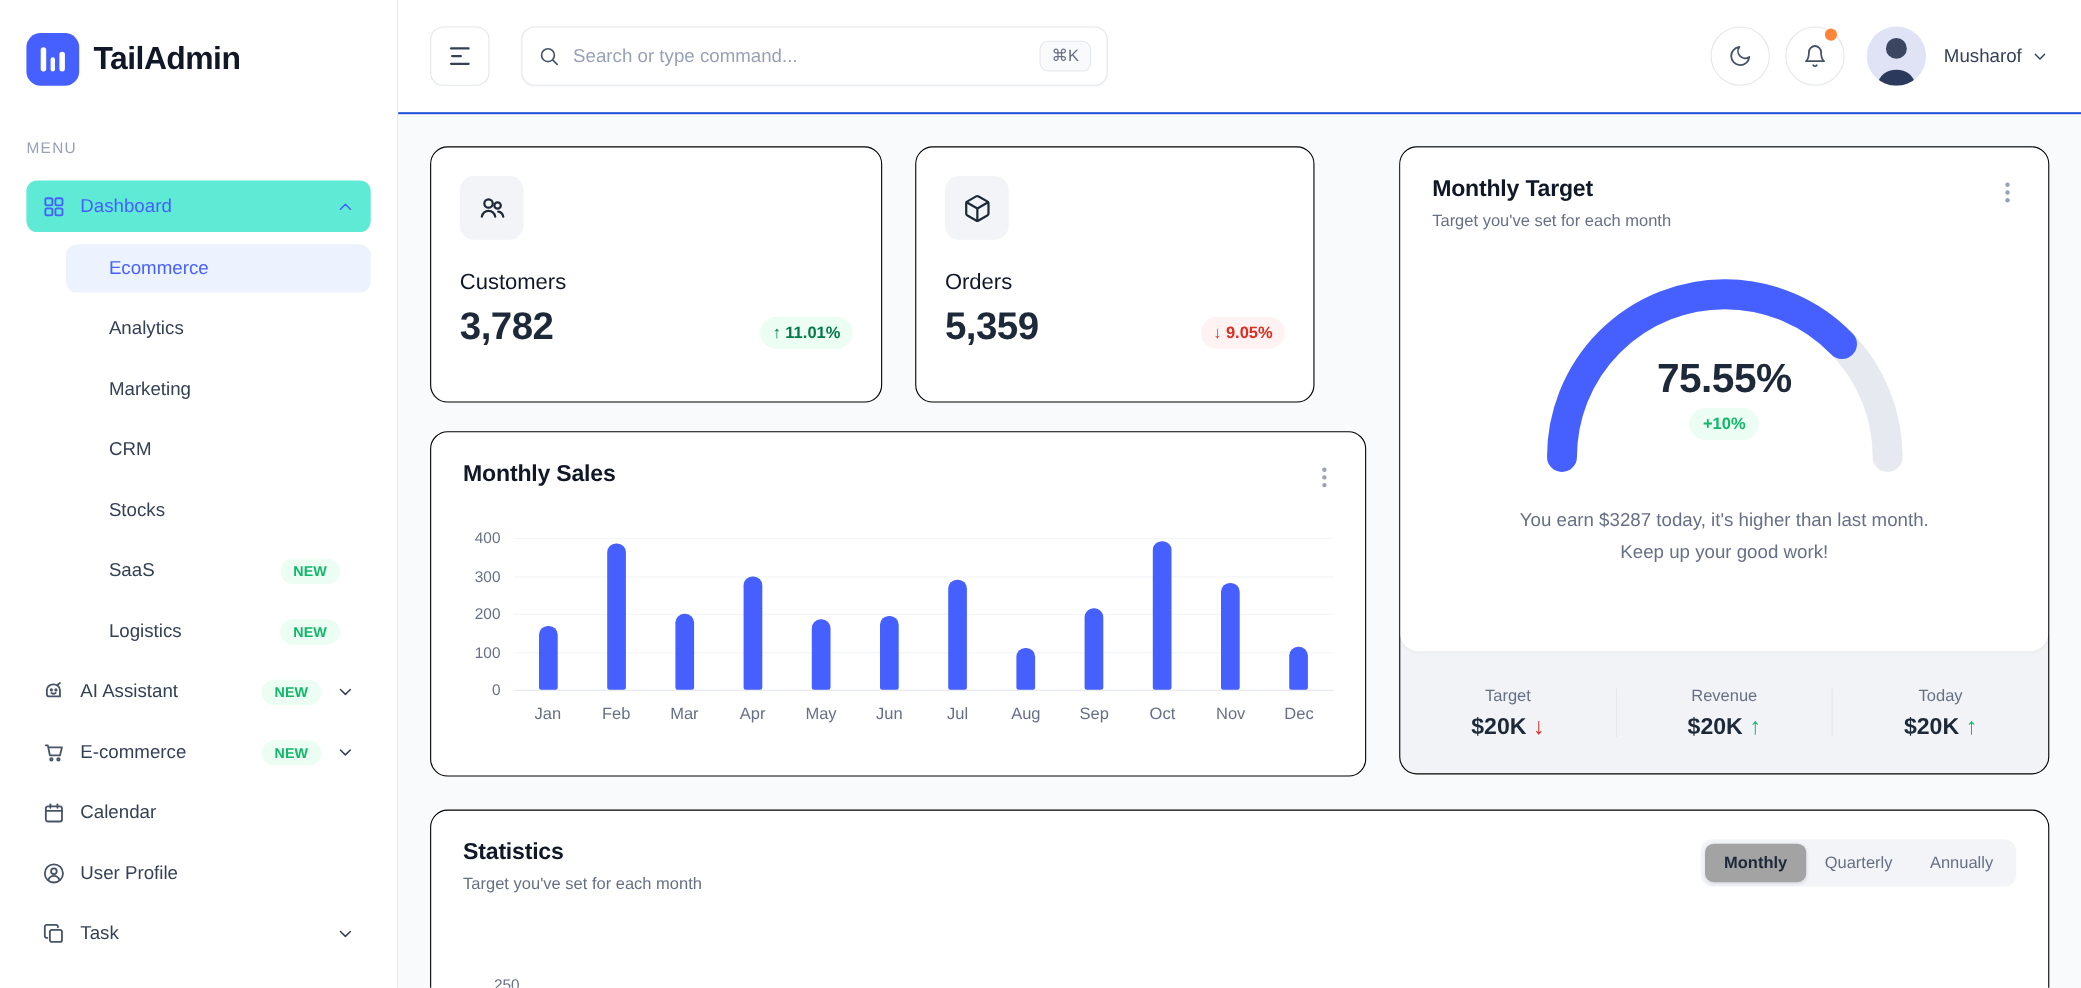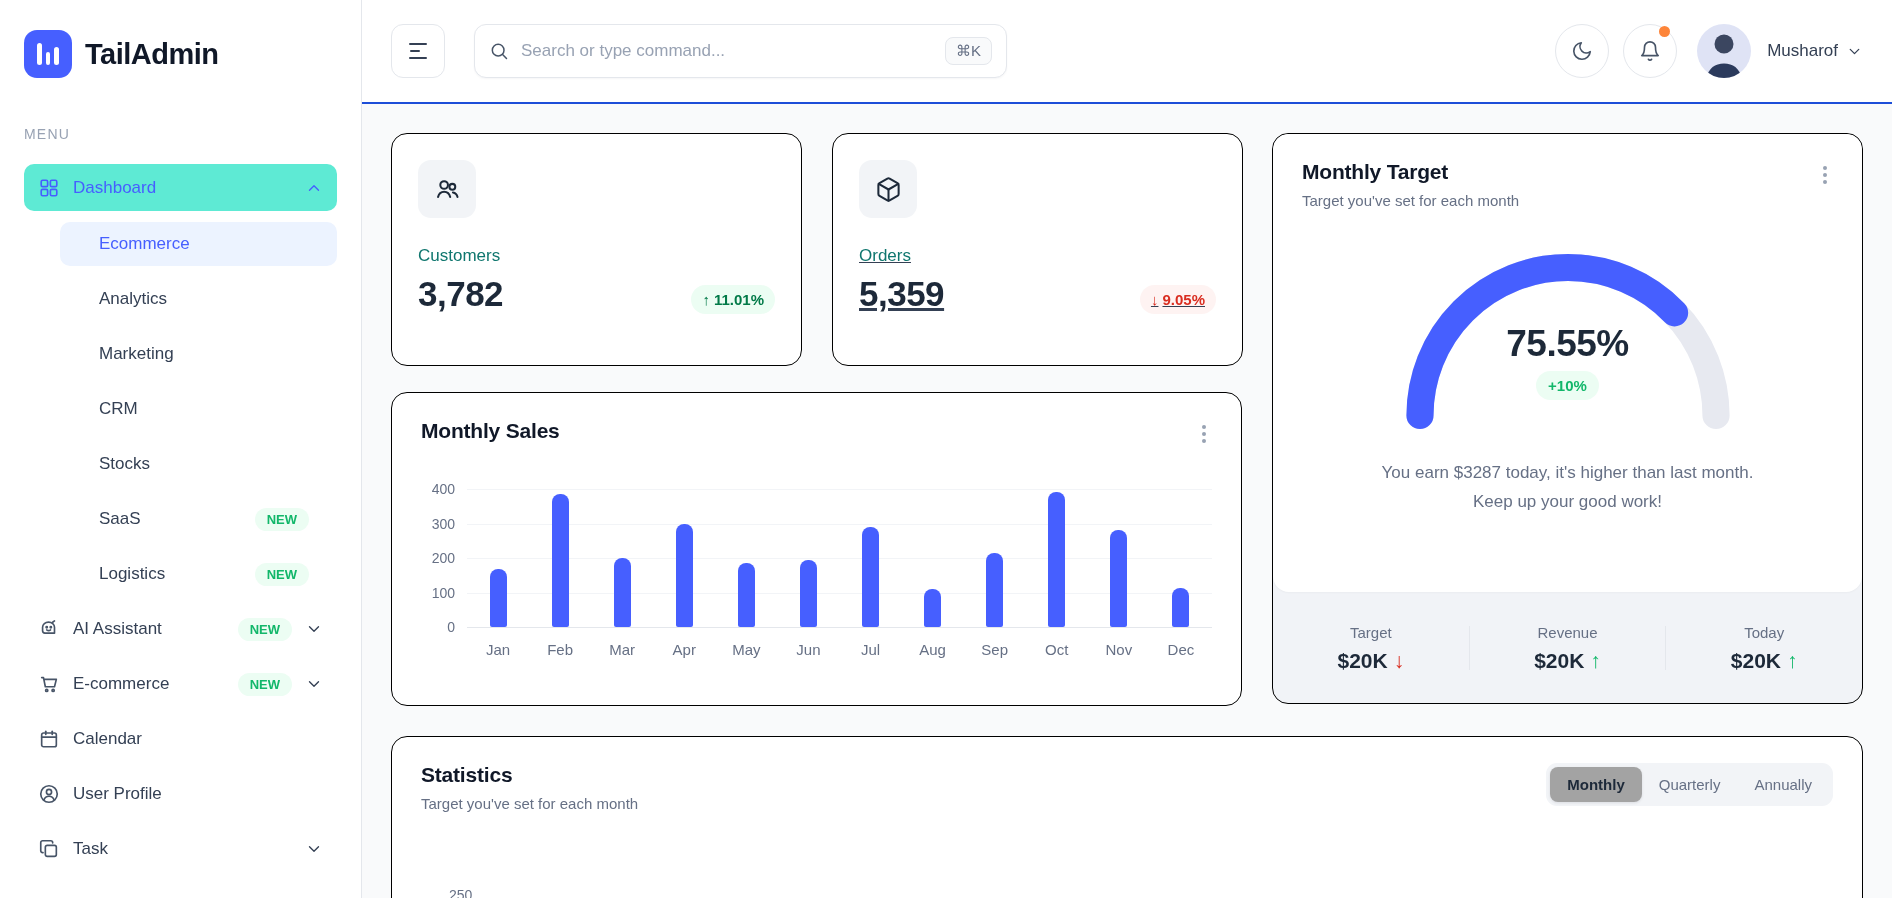--- a/index.html
+++ b/index.html
@@ -96,21 +96,21 @@
   .card {
     position:absolute; background:#fff; border:1px solid #000000; border-radius:16px;
   }
   
   .metric { padding:26px; }
   .metric-iconbox {
     width:58px; height:58px; border-radius:13px; background:#F2F4F7;
     display:flex; align-items:center; justify-content:center; color:#1D2939;
   }
   .metric-bottom { display:flex; align-items:flex-end; justify-content:space-between; margin-top:28px; }
-  .metric-label { font-size:17px; color:#0f766e; }
+  .metric-label { font-size:20px; color:#0f172a; }
   .metric-value { font-size:35px; font-weight:800; color:#1D2939; letter-spacing:-0.5px; margin-top:8px; }
   .pill { display:inline-flex; align-items:center; gap:4px; border-radius:999px; padding:6px 11px; font-size:15px; font-weight:600; }
   .pill.up { background:#ECFDF3; color:#027A48; }
   .pill.down { background:#FEF3F2; color:#D92D20; }
   
   .card-title { font-size:21px; font-weight:700; color:#101828; letter-spacing:-0.2px; }
   .card-sub { font-size:15px; color:#667085; margin-top:8px; }
   .dots-btn { display:flex; flex-direction:column; gap:3px; padding:6px; cursor:pointer; }
   .dots-btn i { width:4px; height:4px; border-radius:50%; background:#98A2B3; display:block; }
   .titlebar { display:flex; align-items:flex-start; justify-content:space-between; }
@@ -349,21 +349,21 @@
         <div class="metric-label">Customers</div>
         <div class="metric-value">3,782</div>
       </div>
       <span class="pill up">
         <span>↑</span>
         <span>11.01%</span>
       </span>
     </div>
   </section>
 
-  <section class="card metric" style="left:441px; top:0; width:411px; height:233px;text-decoration:underline;">
+  <section class="card metric" style="left:441px; top:0; width:363px; height:233px;">
     <div class="metric-iconbox">
       <span style="display:flex;">
         <svg class="ic" width="27" height="27" viewBox="0 0 24 24">
               <path d="M21 16V8a2 2 0 0 0-1-1.73l-7-4a2 2 0 0 0-2 0l-7 4A2 2 0 0 0 3 8v8a2 2 0 0 0 1 1.73l7 4a2 2 0 0 0 2 0l7-4A2 2 0 0 0 21 16z"></path>
               <polyline points="3.3 7 12 12 20.7 7"></polyline>
               <line x1="12" y1="22" x2="12" y2="12"></line>
             </svg>
       </span>
     </div>
     <div class="metric-bottom">

